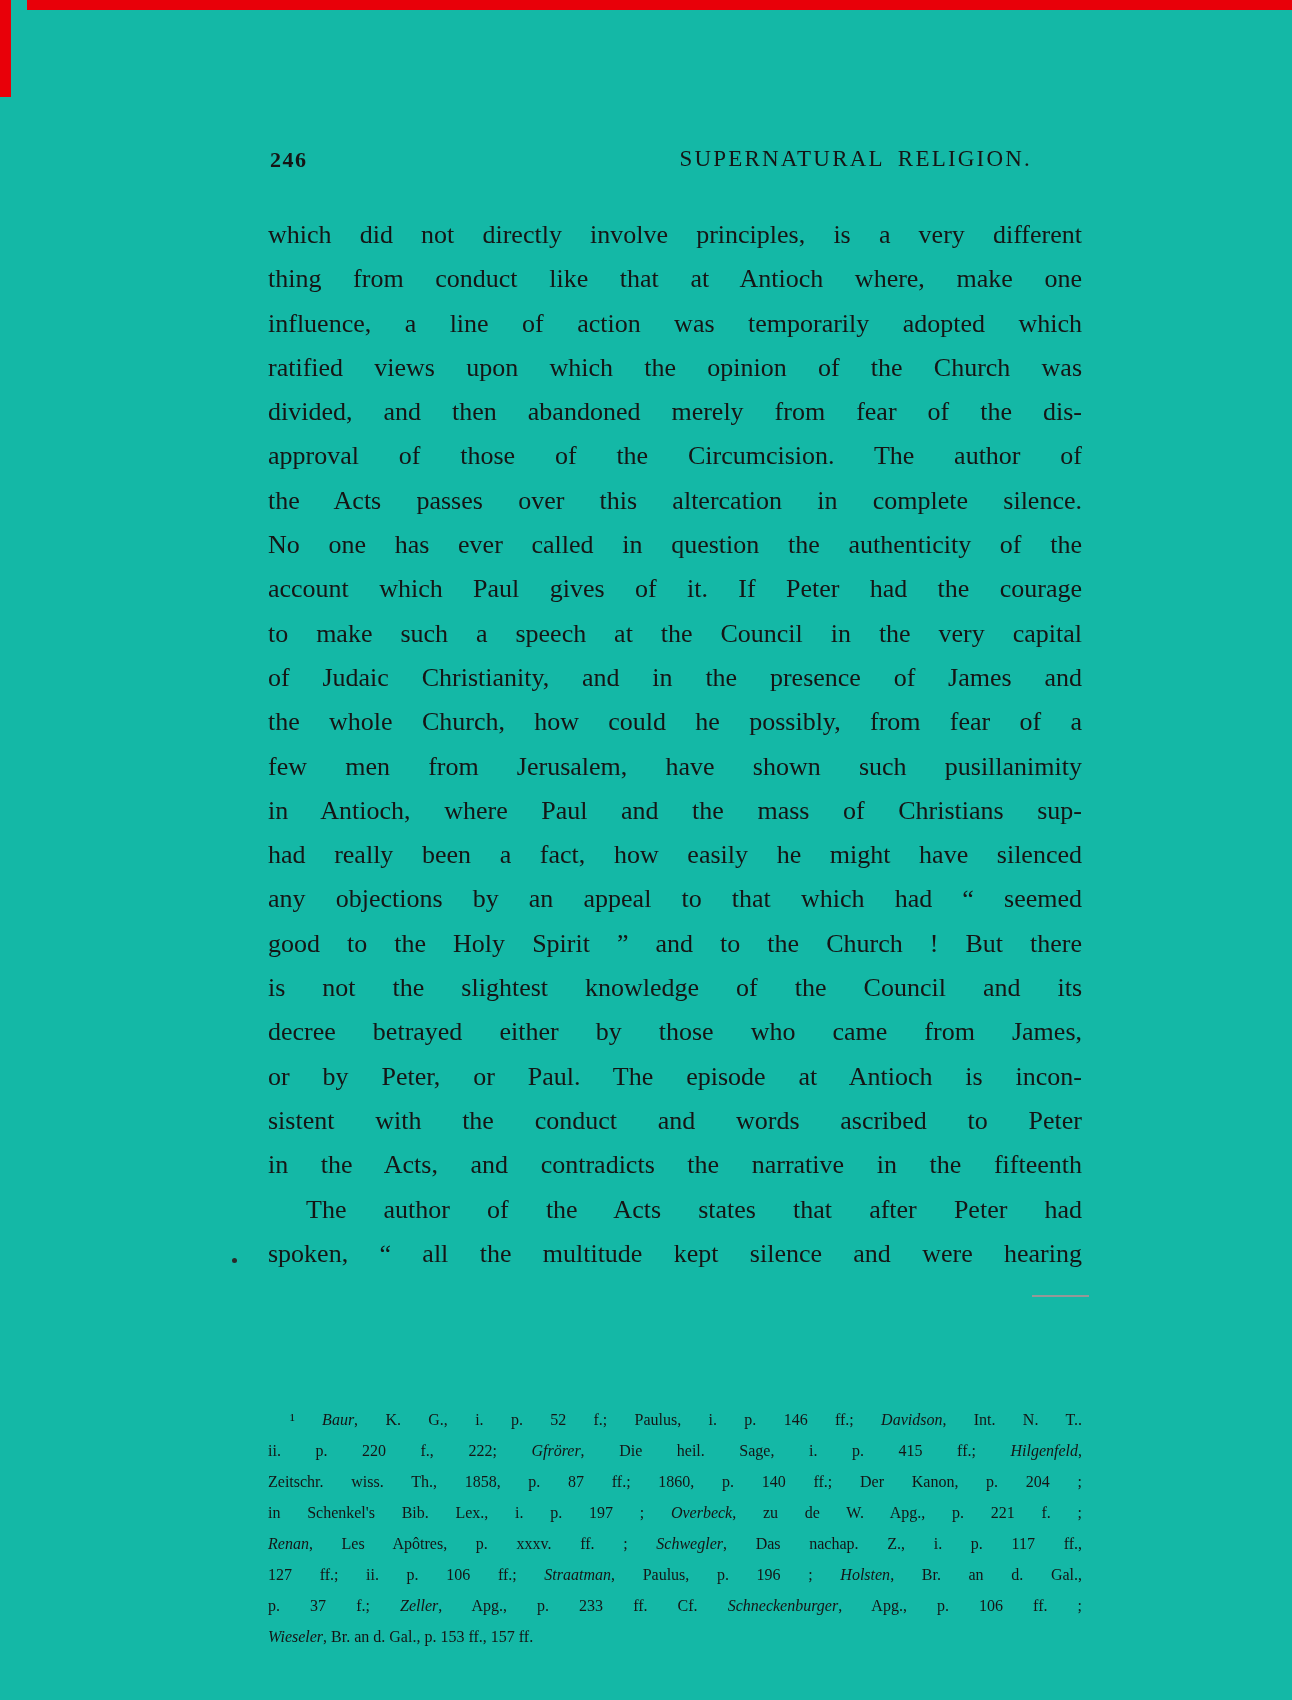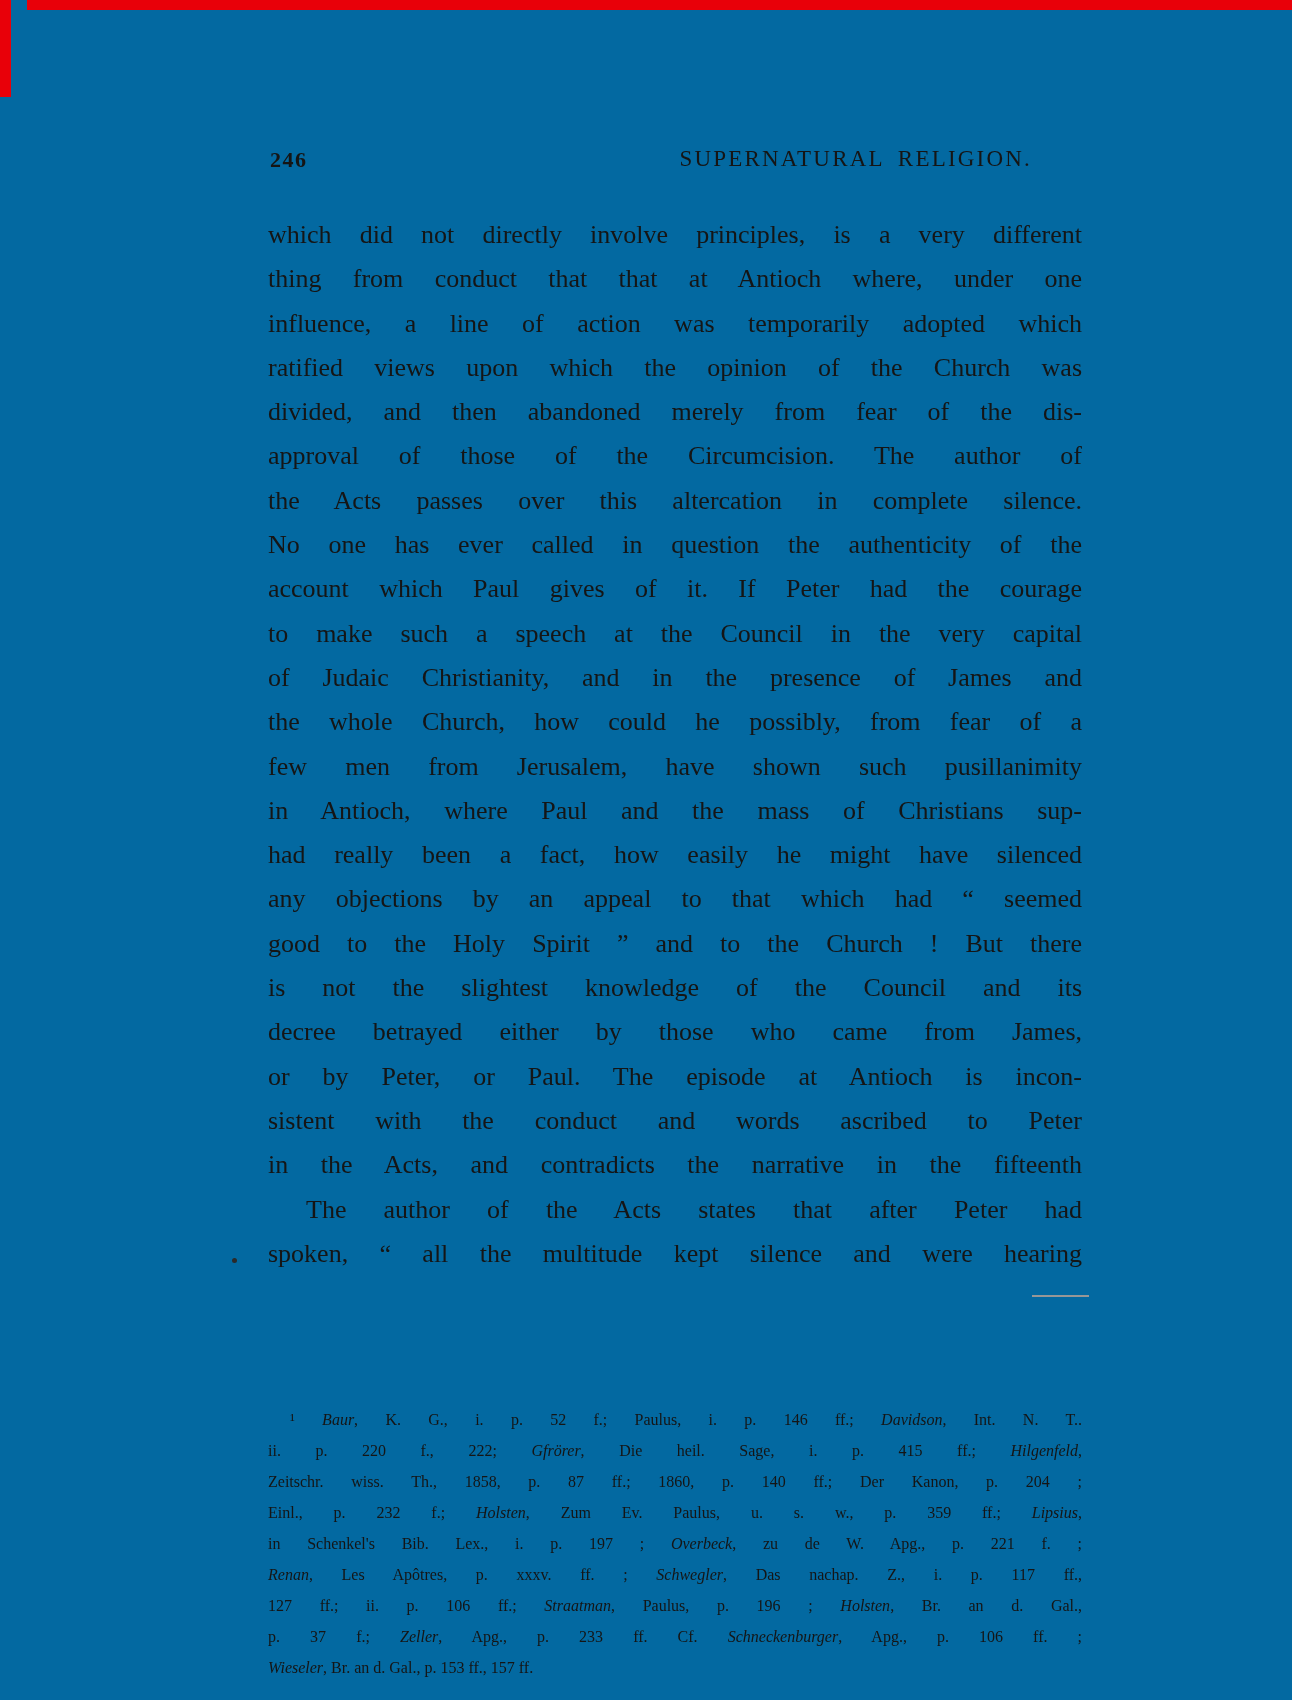--- a/index.html
+++ b/index.html
@@ -5,21 +5,21 @@
   html, body { margin: 0; padding: 0; }
   body {
     width: 1292px; height: 1700px;
     background: #ffffff;
     font-family: "Liberation Serif", serif;
     color: #151515;
   }
   .page {
     position: relative;
     width: 1292px; height: 1700px;
-    background: #0369a1;
+    background: #14b8a6;
     overflow: hidden;
   }
   
   .red-top  { position: absolute; left: 27px; top: 0; width: 1265px; height: 10px; }
   .red-left { position: absolute; left: 0; top: 0; width: 11px; height: 97px; }
 
   .header { position: absolute; left: 268px; top: 146px; width: 814px; height: 28px; }
   .pagenum {
     position: absolute; left: 2px; top: 1px;
     font-size: 22px; font-weight: bold; letter-spacing: 1.5px;
@@ -75,21 +75,21 @@
   <div class="red-top red-mark" style="background: rgb(232, 0, 9);"></div>
   <div class="red-left red-mark" style="background: rgb(232, 0, 9);"></div>
 
   <div class="header">
     <span class="pagenum">246</span>
     <span class="running-title">SUPERNATURAL RELIGION.</span>
   </div>
 
   <div class="body-text">
       <div class="body-line">which did not directly involve principles, is a very different</div>
-      <div class="body-line">thing from conduct that that at Antioch where, under one</div>
+      <div class="body-line">thing from conduct like that at Antioch where, make one</div>
       <div class="body-line">influence, a line of action was temporarily adopted which</div>
       <div class="body-line">ratified views upon which the opinion of the Church was</div>
       <div class="body-line">divided, and then abandoned merely from fear of the dis-</div>
       <div class="body-line">approval of those of the Circumcision.  The author of</div>
       <div class="body-line">the Acts passes over this altercation in complete silence.</div>
       <div class="body-line">No one has ever called in question the authenticity of the</div>
       <div class="body-line">account which Paul gives of it.  If Peter had the courage</div>
       <div class="body-line">to make such a speech at the Council in the very capital</div>
       <div class="body-line">of Judaic Christianity, and in the presence of James and</div>
       <div class="body-line">the whole Church, how could he possibly, from fear of a</div>
@@ -107,21 +107,20 @@
       <div class="body-line">spoken, “ all the multitude kept silence and were hearing</div>
     </div>
 
   <div class="margin-dot"></div>
   <div class="stray-rule"></div>
 
   <div class="footnote">
       <div class="fn-line fn-first"><span>¹ </span><span class="it">Baur</span><span>, K. G., i. p. 52 f.;  Paulus, i. p. 146 ff.;  </span><span class="it">Davidson</span><span>, Int. N. T..</span></div>
       <div class="fn-line"><span>ii. p. 220 f., 222;  </span><span class="it">Gfrörer</span><span>, Die heil. Sage, i. p. 415 ff.;  </span><span class="it">Hilgenfeld</span><span>,</span></div>
       <div class="fn-line"><span>Zeitschr. wiss. Th., 1858, p. 87 ff.; 1860, p. 140 ff.; Der Kanon, p. 204 ;</span></div>
-      <div class="fn-line"><span>Einl., p. 232 f.;  </span><span class="it">Holsten</span><span>, Zum Ev. Paulus, u. s. w., p. 359 ff.;  </span><span class="it">Lipsius</span><span>,</span></div>
       <div class="fn-line"><span>in Schenkel's Bib. Lex., i. p. 197 ;  </span><span class="it">Overbeck</span><span>, zu de W. Apg., p. 221 f. ;</span></div>
       <div class="fn-line"><span class="it">Renan</span><span>, Les Apôtres, p. xxxv. ff. ;  </span><span class="it">Schwegler</span><span>, Das nachap. Z., i. p. 117 ff.,</span></div>
       <div class="fn-line"><span>127 ff.; ii. p. 106 ff.;  </span><span class="it">Straatman</span><span>, Paulus, p. 196 ;  </span><span class="it">Holsten</span><span>, Br. an d. Gal.,</span></div>
       <div class="fn-line"><span>p. 37 f.;  </span><span class="it">Zeller</span><span>, Apg., p. 233 ff.   Cf. </span><span class="it">Schneckenburger</span><span>, Apg., p. 106 ff. ;</span></div>
       <div class="fn-line fn-last"><span class="it">Wieseler</span><span>, Br. an d. Gal., p. 153 ff., 157 ff.</span></div>
     </div>
 
 </div>
 
 </body></html>

